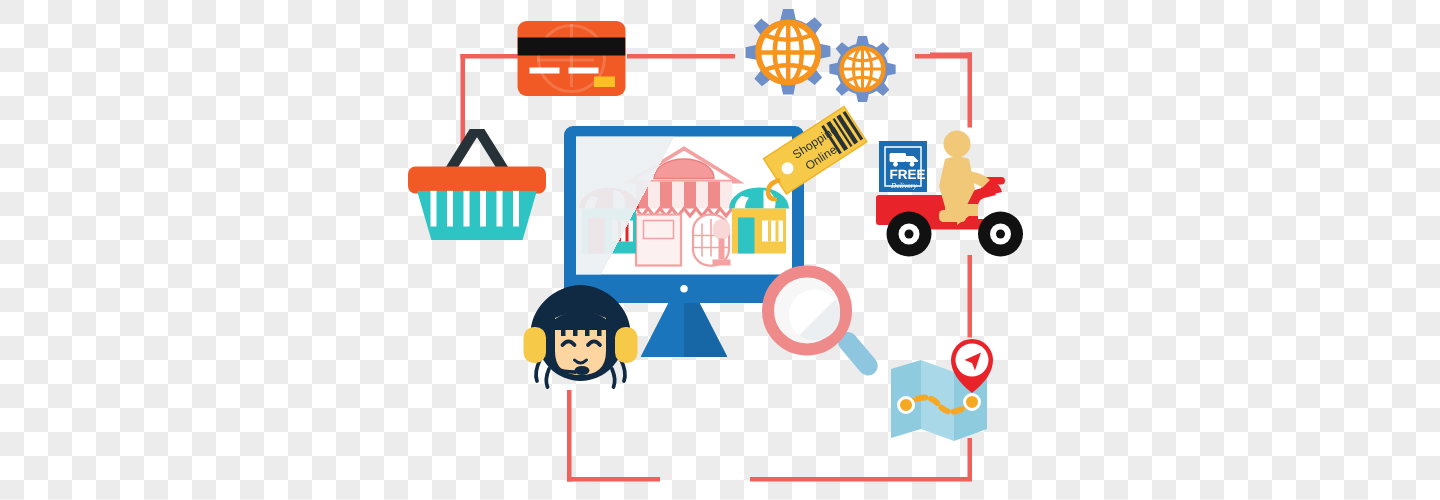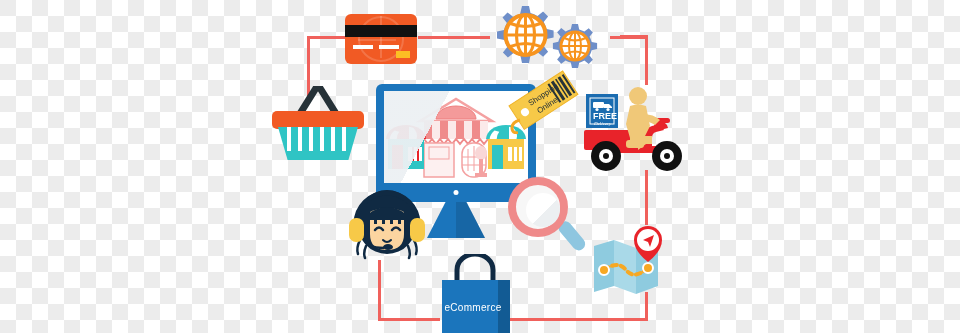--- a/index.html
+++ b/index.html
@@ -346,31 +346,20 @@
   </div>
 
   <div class="icon" id="magnifier">
     <div class="mg-handle"></div>
     <div class="mg-ring">
       <div class="mg-gloss"></div>
     </div>
 
   </div>
 
-  <div class="icon" id="shopping-bag">
-    <svg class="bag-handle" viewBox="0 0 46 32">
-      <path d="M5 32 L5 16 a18 16 0 0 1 36 0 L41 32" fill="none" stroke="#102a43" stroke-width="5"></path>
-      <circle cx="5" cy="30" r="3.5" fill="#102a43"></circle>
-      <circle cx="41" cy="30" r="3.5" fill="#102a43"></circle>
-    </svg>
-    <div class="bag-body"></div>
-    <div class="bag-side"></div>
-    <div class="bag-label">eCommerce</div>
-
-  </div>
 
   <div class="icon" id="map">
     <svg width="78" height="75" viewBox="0 0 78 75">
       <g>
         <path d="M2 24 L22 18 L22 64 L2 70 Z" fill="#8ecbdf"></path>
         <path d="M22 18 L44 26 L44 72 L22 64 Z" fill="#a9d9e8"></path>
         <path d="M44 26 L66 18 L66 64 L44 72 Z" fill="#8ecbdf"></path>
       </g>
       <g>
         <path d="M12 48 Q26 38 34 48 Q42 58 56 46" fill="none" stroke="#f7a823" stroke-width="4" stroke-dasharray="5 4" stroke-linecap="round"></path>

